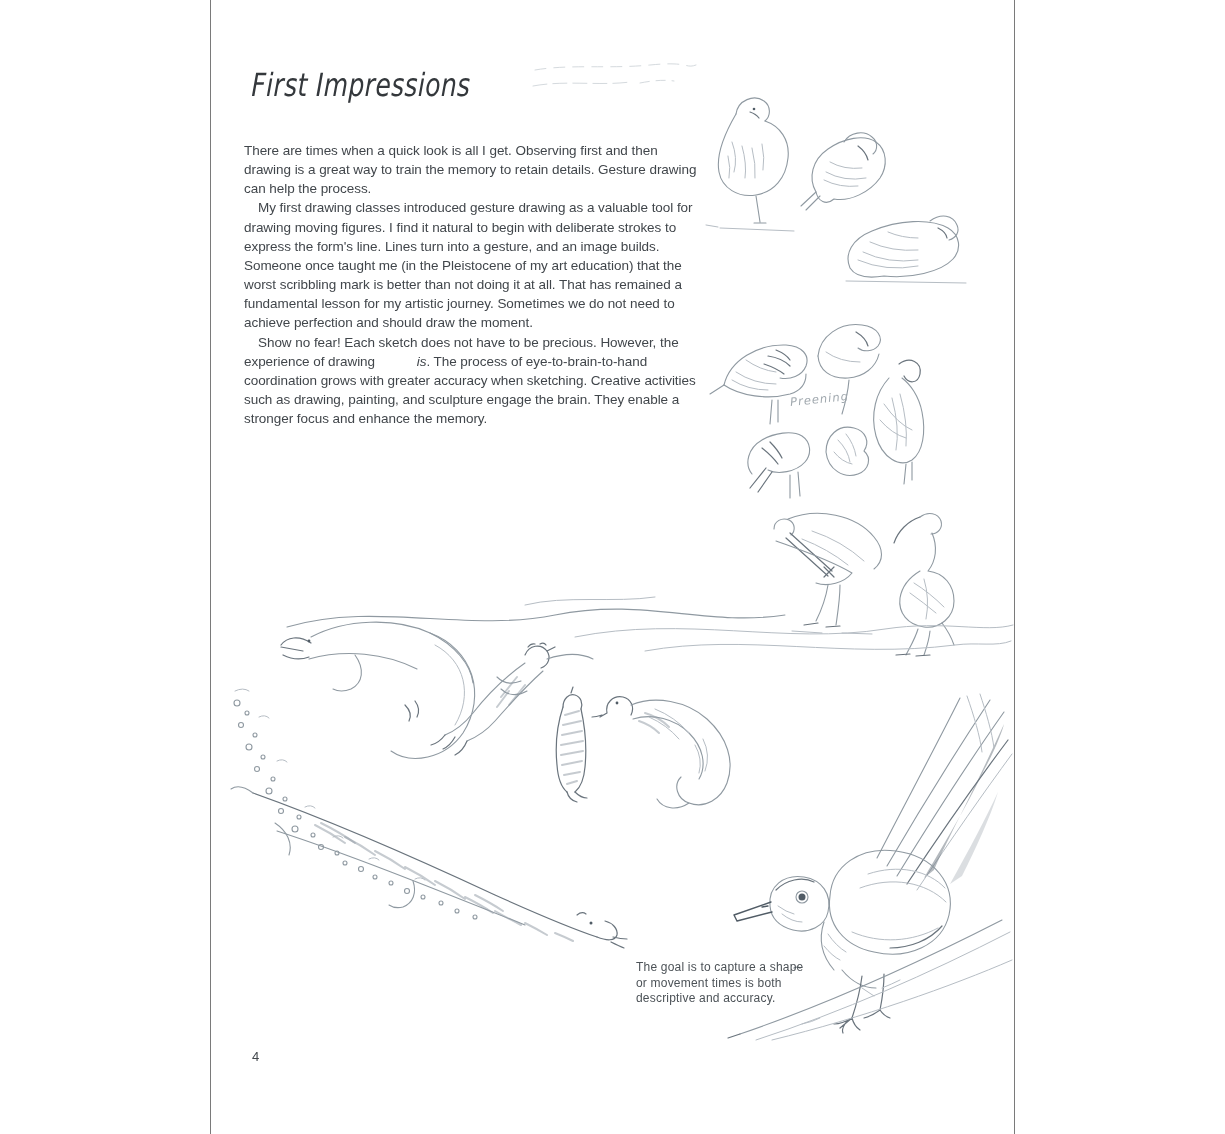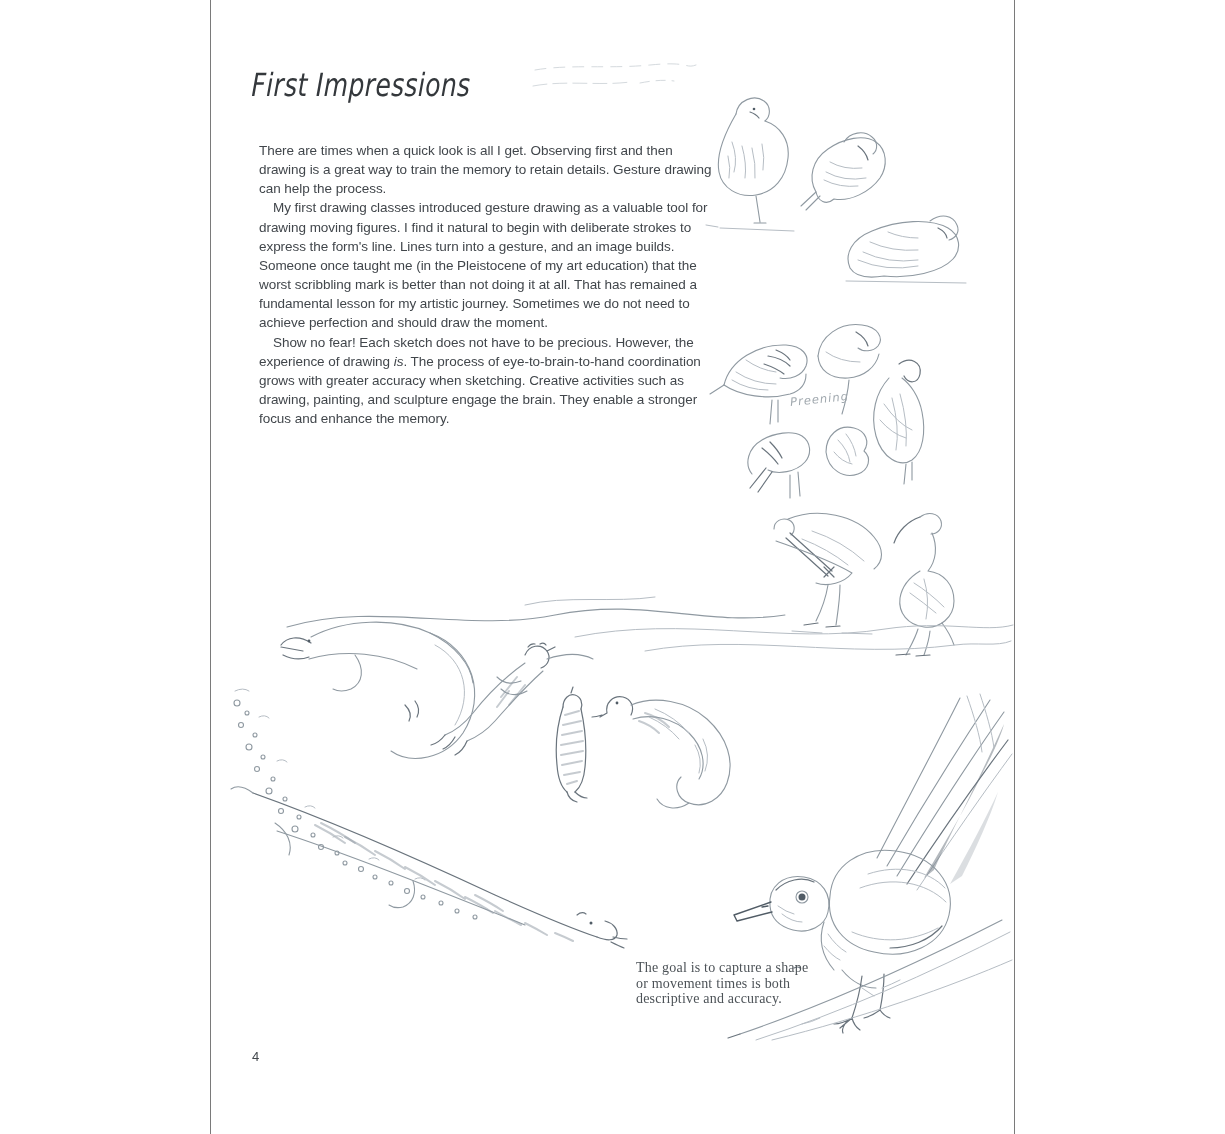--- a/index.html
+++ b/index.html
@@ -12,37 +12,37 @@
   .edge.right{left:1014px;}
 
   .title{
     position:absolute;left:252px;top:66px;margin:0;
     font-family:"DejaVu Sans",sans-serif;font-style:italic;font-weight:400;
     font-size:32px;color:#34383c;letter-spacing:.5px;
     transform:scaleX(.78) skewX(-2deg);transform-origin:left top;white-space:nowrap;
   }
 
   .bodytext{
-    position:absolute;left:259px;top:141px;width:457px;
+    position:absolute;left:244px;top:141px;width:457px;
     font-size:13.5px;line-height:19.15px;letter-spacing:-0.05px;color:#41464b;
   }
   .bodytext p{margin:0;text-indent:14px;}
   .bodytext p.first{text-indent:0;}
-  .bodytext em{font-style:italic;}
+  .bodytext em{font-style:italic;margin-left:38px;}
 
   .preening-label{
     position:absolute;left:790px;top:392px;
     font-family:"DejaVu Sans",sans-serif;font-style:italic;
     font-size:11.5px;color:#a0a8ae;transform:rotate(-6deg);letter-spacing:1px;
   }
 
   .caption{
     position:absolute;left:636px;top:960px;z-index:5;
-    font-family:Liberation Serif, serif;
-    font-size:14px;line-height:15.5px;color:#4c5257;letter-spacing:.2px;
+    font-family:Liberation Sans, sans-serif;
+    font-size:12px;line-height:15.5px;color:#4c5257;letter-spacing:.2px;
   }
 
   .pagenum{
     position:absolute;left:252px;top:1049px;
     font-size:13px;color:#43484d;
   }
 
   svg{position:absolute;pointer-events:none;}
   svg *{fill:none;stroke-linecap:round;stroke-linejoin:round;}
   .l{stroke:#b6bdc4;stroke-width:1;}

